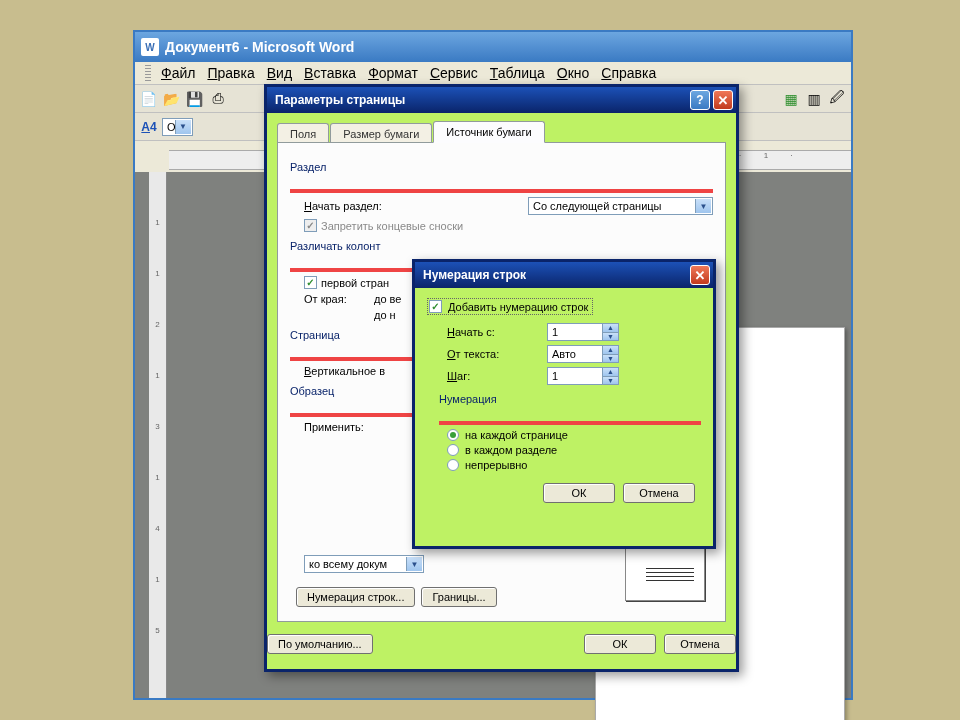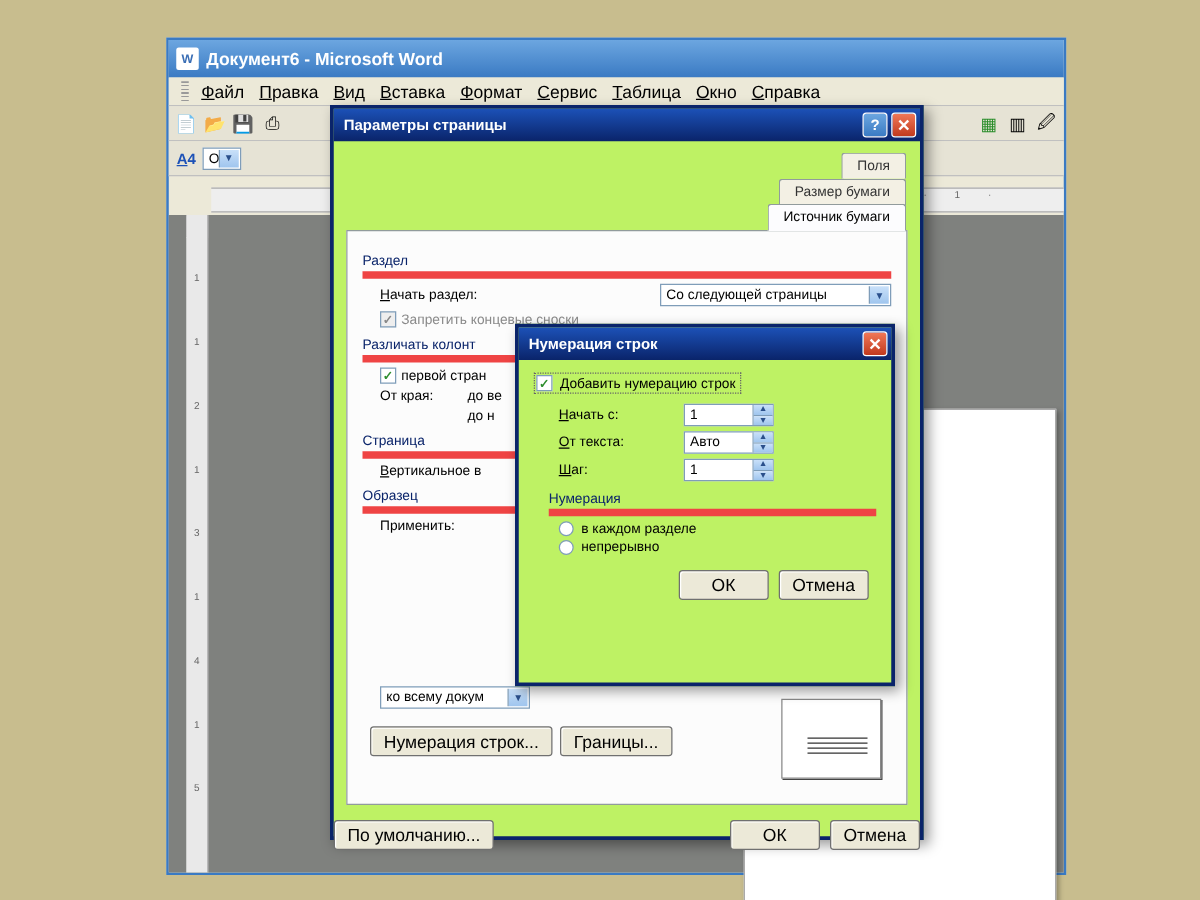--- a/index.html
+++ b/index.html
@@ -143,21 +143,21 @@
     font-size: 13px;
   }
   .helpbtn {
     width: 20px; height: 20px;
     background: linear-gradient(#6CA6E0,#3A7AC3);
     border: 1px solid #fff; border-radius: 3px;
     color: #fff; font-weight: bold;
     display: flex; align-items:center; justify-content:center;
   }
   .dlg-body { padding: 8px 10px; position: relative; }
-  .tabs { display: flex; align-items: flex-end; margin-bottom: -1px; flex-direction: column; }
+  .tabs { display: flex; align-items: flex-end; margin-bottom: -1px; }
   .tab {
     padding: 4px 12px;
     background: #ece9d8;
     border: 1px solid #919b9c;
     border-bottom: none;
     border-top-left-radius: 3px; border-top-right-radius: 3px;
     margin-right: 1px;
     font-size: 11px;
     position: relative;
   }
@@ -168,22 +168,22 @@
     background: #fcfcfc;
     padding: 10px 12px;
     min-height: 460px;
     position: relative;
   }
   .grp-title {
     color: #0A246A;
     font-size: 11px;
     margin-top: 8px;
     margin-bottom: 4px;
-    border-bottom: 6px solid #ef4444;
-    padding-bottom: 2px;
+    border-bottom: 4px solid #ef4444;
+    padding-bottom: 16px;
   }
   .row { display:flex; align-items:center; margin: 4px 0 4px 14px; font-size:11px; }
   .row label { flex: 0 0 130px; }
   .ulabel::first-letter { text-decoration: underline; }
   .combo {
     border: 1px solid #7F9DB9;
     background: #fff;
     padding: 2px 18px 2px 4px;
     font-size: 11px;
     position: relative;
@@ -204,21 +204,21 @@
   }
   .chkbox.checked { color:#2F8E2F; font-weight:bold; }
   .chkbox.disabled { background:#eee; color:#888 }
   .chk.disabled { color:#8a8a8a; }
   .btn {
     min-width: 72px;
     padding: 3px 10px;
     background: #ece9d8;
     border: 1px solid #707070;
     border-radius: 3px;
-    font-size: 14px;
+    font-size: 11px;
     box-shadow: inset 1px 1px 0 #fff;
     text-align:center;
   }
   .dlg-footer {
     display:flex; justify-content: space-between; align-items:center;
     padding: 4px 0 8px;
   }
   .dlg-footer .right { display:flex; gap:8px; }
   .preview-box {
     position:absolute;
@@ -445,20 +445,24 @@
         <span>1</span>
         <span class="sp">
             <div>▲</div>
             <div>▼</div>
           </span>
       </div>
     </div>
 
     <div class="grp-title" style="margin-left:12px">Нумерация</div>
     <div class="radio">
+      <span class="rcircle sel"></span>
+      <span>на каждой странице</span>
+    </div>
+    <div class="radio">
       <span class="rcircle"></span>
       <span>в каждом разделе</span>
     </div>
     <div class="radio">
       <span class="rcircle"></span>
       <span>непрерывно</span>
     </div>
 
     <div class="btnrow">
       <div class="btn">ОК</div>

